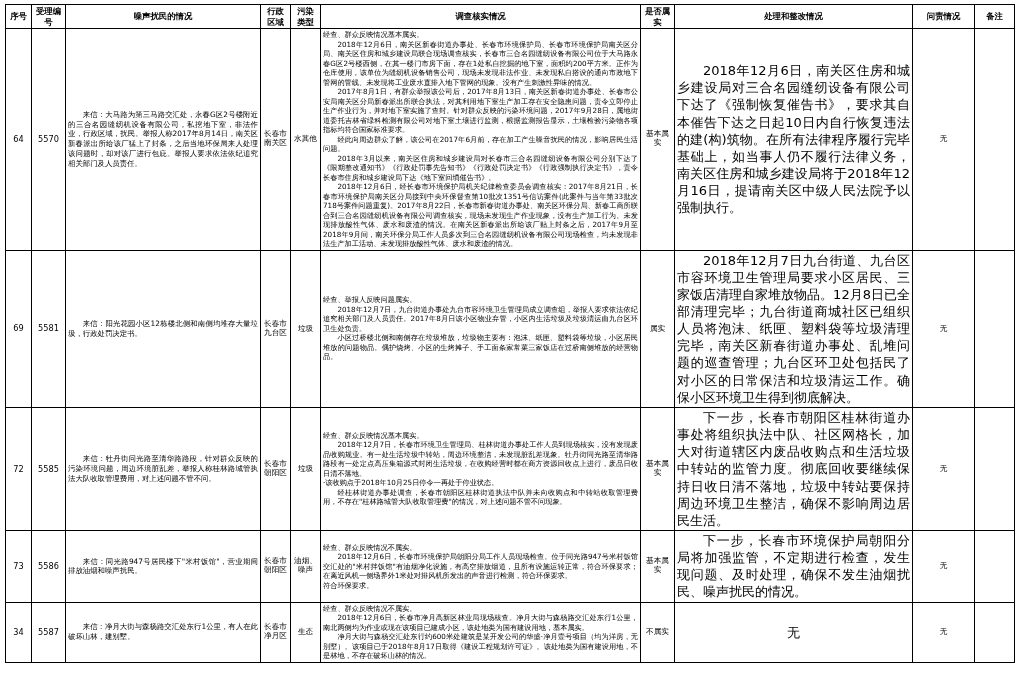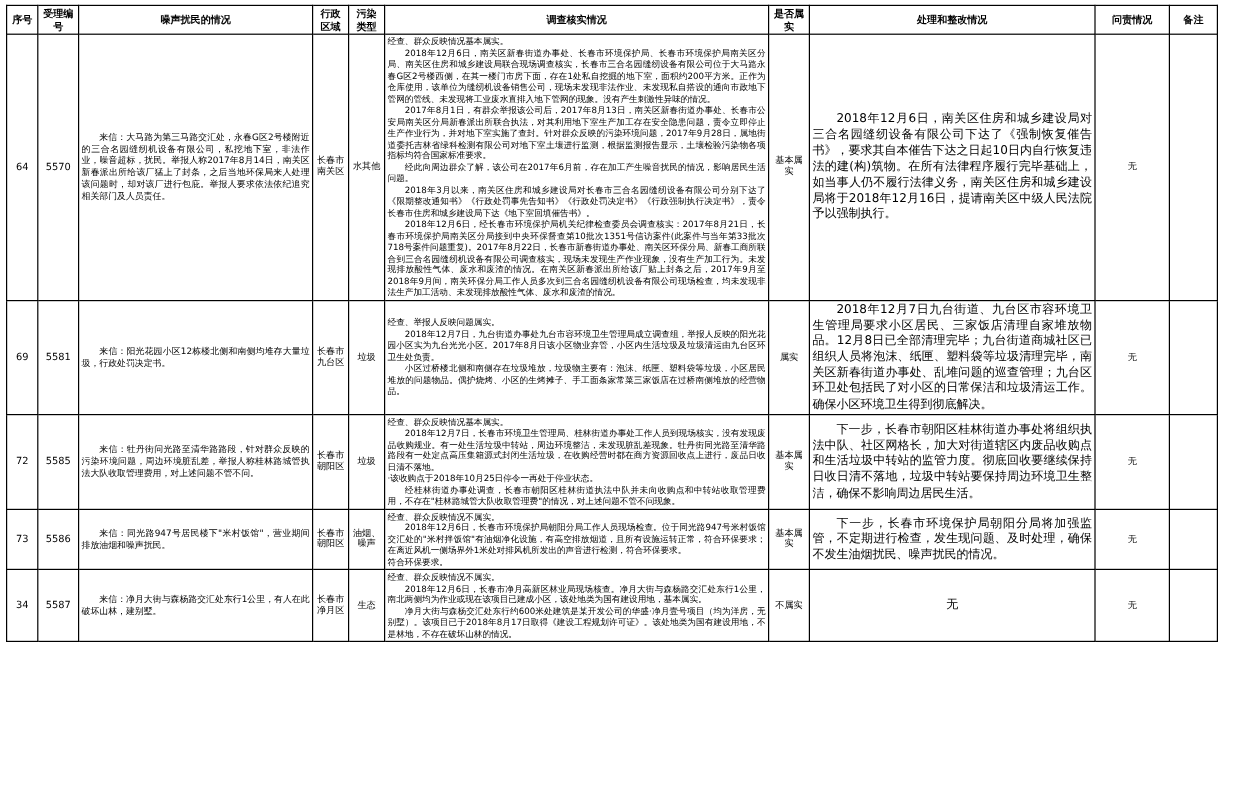--- a/index.html
+++ b/index.html
@@ -59,21 +59,21 @@
   }
   td.c-survey {
     text-align: justify;
     text-justify: inter-ideograph;
     font-size: 7.2px;
     padding: 2px 3px;
   }
   td.c-handle {
     text-align: justify;
     text-justify: inter-ideograph;
-    font-size: 10px;
+    font-size: 13px;
     padding: 2px 3px;
   }
   td.c-basic p, td.c-survey p, td.c-handle p {
     margin: 0;
     text-indent: 2em;
   }
   td.c-basic p.noind, td.c-survey p.noind, td.c-handle p.noind {
     text-indent: 0;
   }
   .vtext {
@@ -121,21 +121,21 @@
         <th>问责情况</th>
         <th>备注</th>
       </tr>
     </thead>
     <tbody>
 
       <tr>
         <td class="c-idx">64</td>
         <td class="c-code">5570</td>
         <td class="c-basic">
-          <p>来信：大马路为第三马路交汇处，永春G区2号楼附近的三合名园缝纫机设备有限公司，私挖地下室，非法作业，噪音超标，扰民。举报人称2017年8月14日，南关区新春派出所给该厂猛上了封条，之后当地环保局来人处理该问题时，却对该厂进行包庇。举报人要求依法依纪追究相关部门及人员责任。</p>
+          <p>来信：大马路为第三马路交汇处，永春G区2号楼附近的三合名园缝纫机设备有限公司，私挖地下室，非法作业，行政区域，扰民。举报人称2017年8月14日，南关区新春派出所给该厂猛上了封条，之后当地环保局来人处理该问题时，却对该厂进行包庇。举报人要求依法依纪追究相关部门及人员责任。</p>
         </td>
         <td class="c-region">
           <span class="vtext">长春市南关区</span>
         </td>
         <td class="c-type">
           <span class="vtext">水其他</span>
         </td>
         <td class="c-survey">
           <p class="noind">经查、群众反映情况基本属实。</p>
           <p>2018年12月6日，南关区新春街道办事处、长春市环境保护局、长春市环境保护局南关区分局、南关区住房和城乡建设局联合现场调查核实，长春市三合名园缝纫设备有限公司位于大马路永春G区2号楼西侧，在其一楼门市房下面，存在1处私自挖掘的地下室，面积约200平方米。正作为仓库使用，该单位为缝纫机设备销售公司，现场未发现非法作业、未发现私自搭设的通向市政地下管网的管线、未发现将工业废水直排入地下管网的现象。没有产生刺激性异味的情况。</p>
@@ -161,21 +161,21 @@
           <p>来信：阳光花园小区12栋楼北侧和南侧均堆存大量垃圾，行政处罚决定书。</p>
         </td>
         <td class="c-region">
           <span class="vtext">长春市九台区</span>
         </td>
         <td class="c-type">
           <span class="vtext">垃圾</span>
         </td>
         <td class="c-survey">
           <p class="noind">经查、举报人反映问题属实。</p>
-          <p>2018年12月7日，九台街道办事处九台市容环境卫生管理局成立调查组，举报人反映的阳光花园小区实为九台光光小区。2017年8月日该小区物业弃管，小区内生活垃圾及垃圾清运由九台区环卫生处负责。</p>
+          <p>2018年12月7日，九台街道办事处九台市容环境卫生管理局成立调查组，举报人要求依法依纪追究相关部门及人员责任。2017年8月日该小区物业弃管，小区内生活垃圾及垃圾清运由九台区环卫生处负责。</p>
           <p>小区过桥楼北侧和南侧存在垃圾堆放，垃圾物主要有：泡沫、纸匣、塑料袋等垃圾，小区居民堆放的问题物品。偶护烧烤、小区的生烤摊子、手工面条家常菜三家饭店在过桥南侧堆放的经营物品。</p>
         </td>
         <td class="c-true">
           <span class="vtext">属实</span>
         </td>
         <td class="c-handle">
           <p>2018年12月7日九台街道、九台区市容环境卫生管理局要求小区居民、三家饭店清理自家堆放物品。12月8日已全部清理完毕；九台街道商城社区已组织人员将泡沫、纸匣、塑料袋等垃圾清理完毕，南关区新春街道办事处、乱堆问题的巡查管理；九台区环卫处包括民了对小区的日常保洁和垃圾清运工作。确保小区环境卫生得到彻底解决。</p>
         </td>
         <td class="c-acc">无</td>
         <td class="c-remark"></td>

